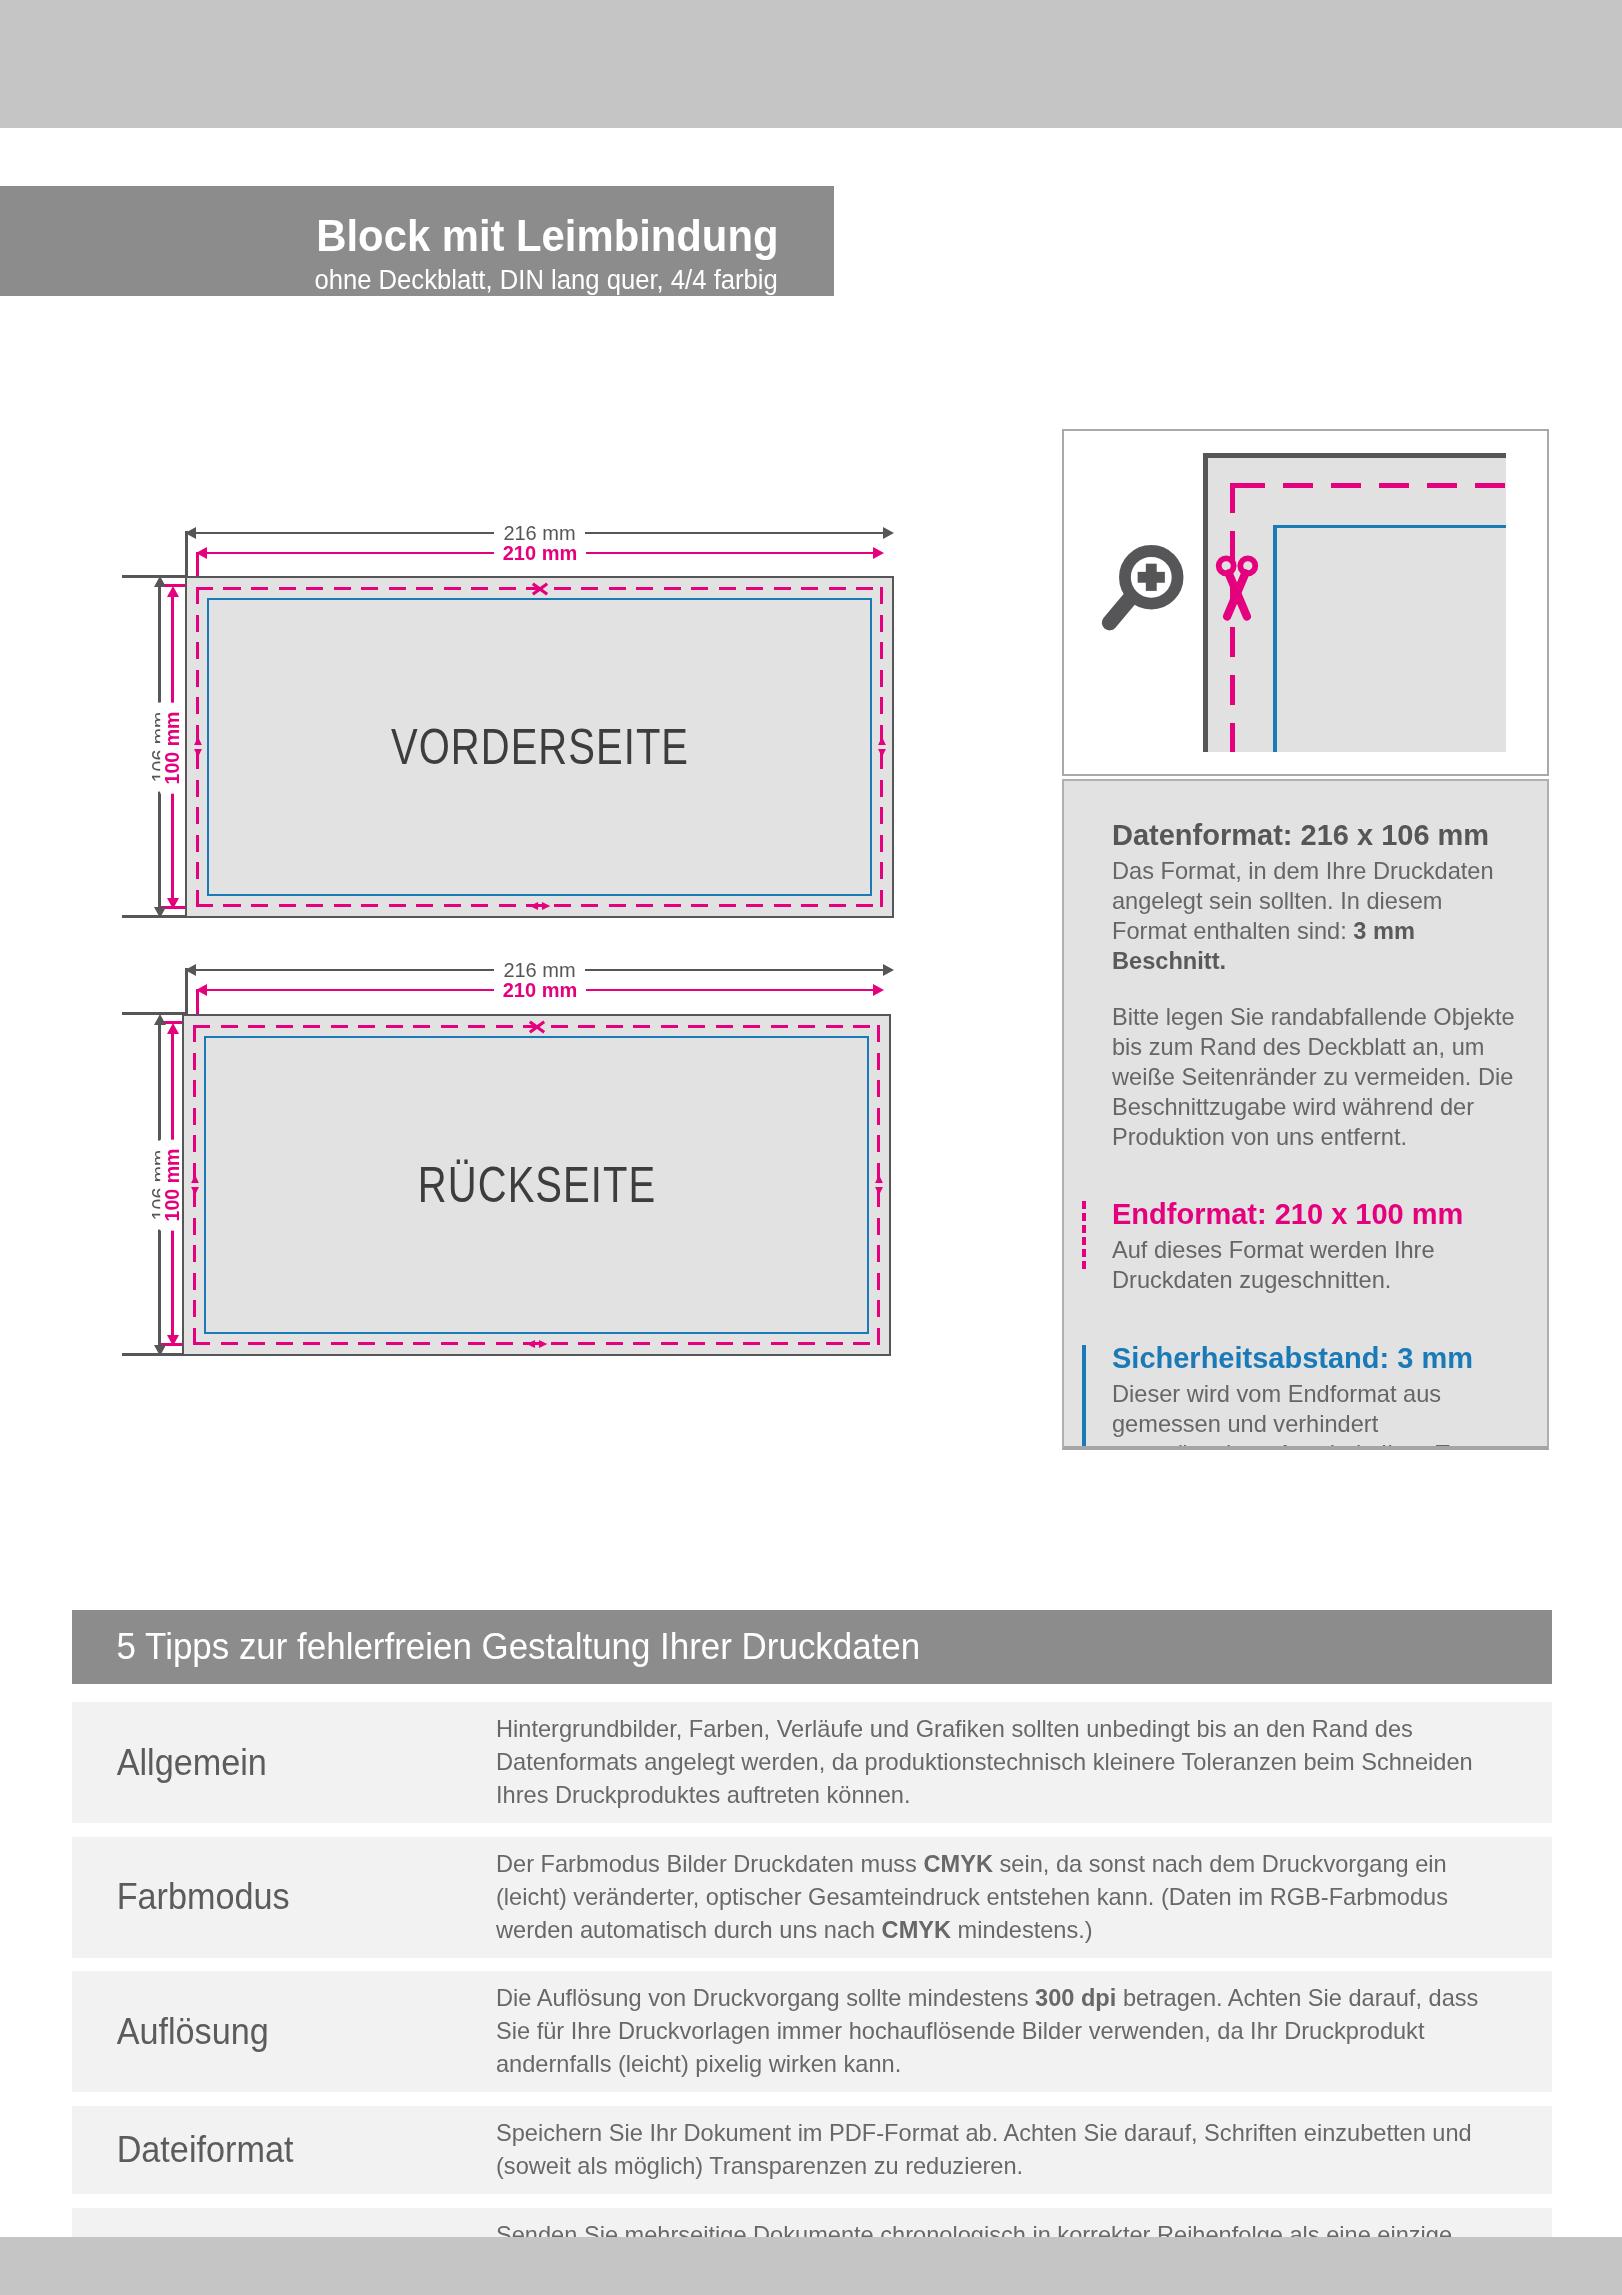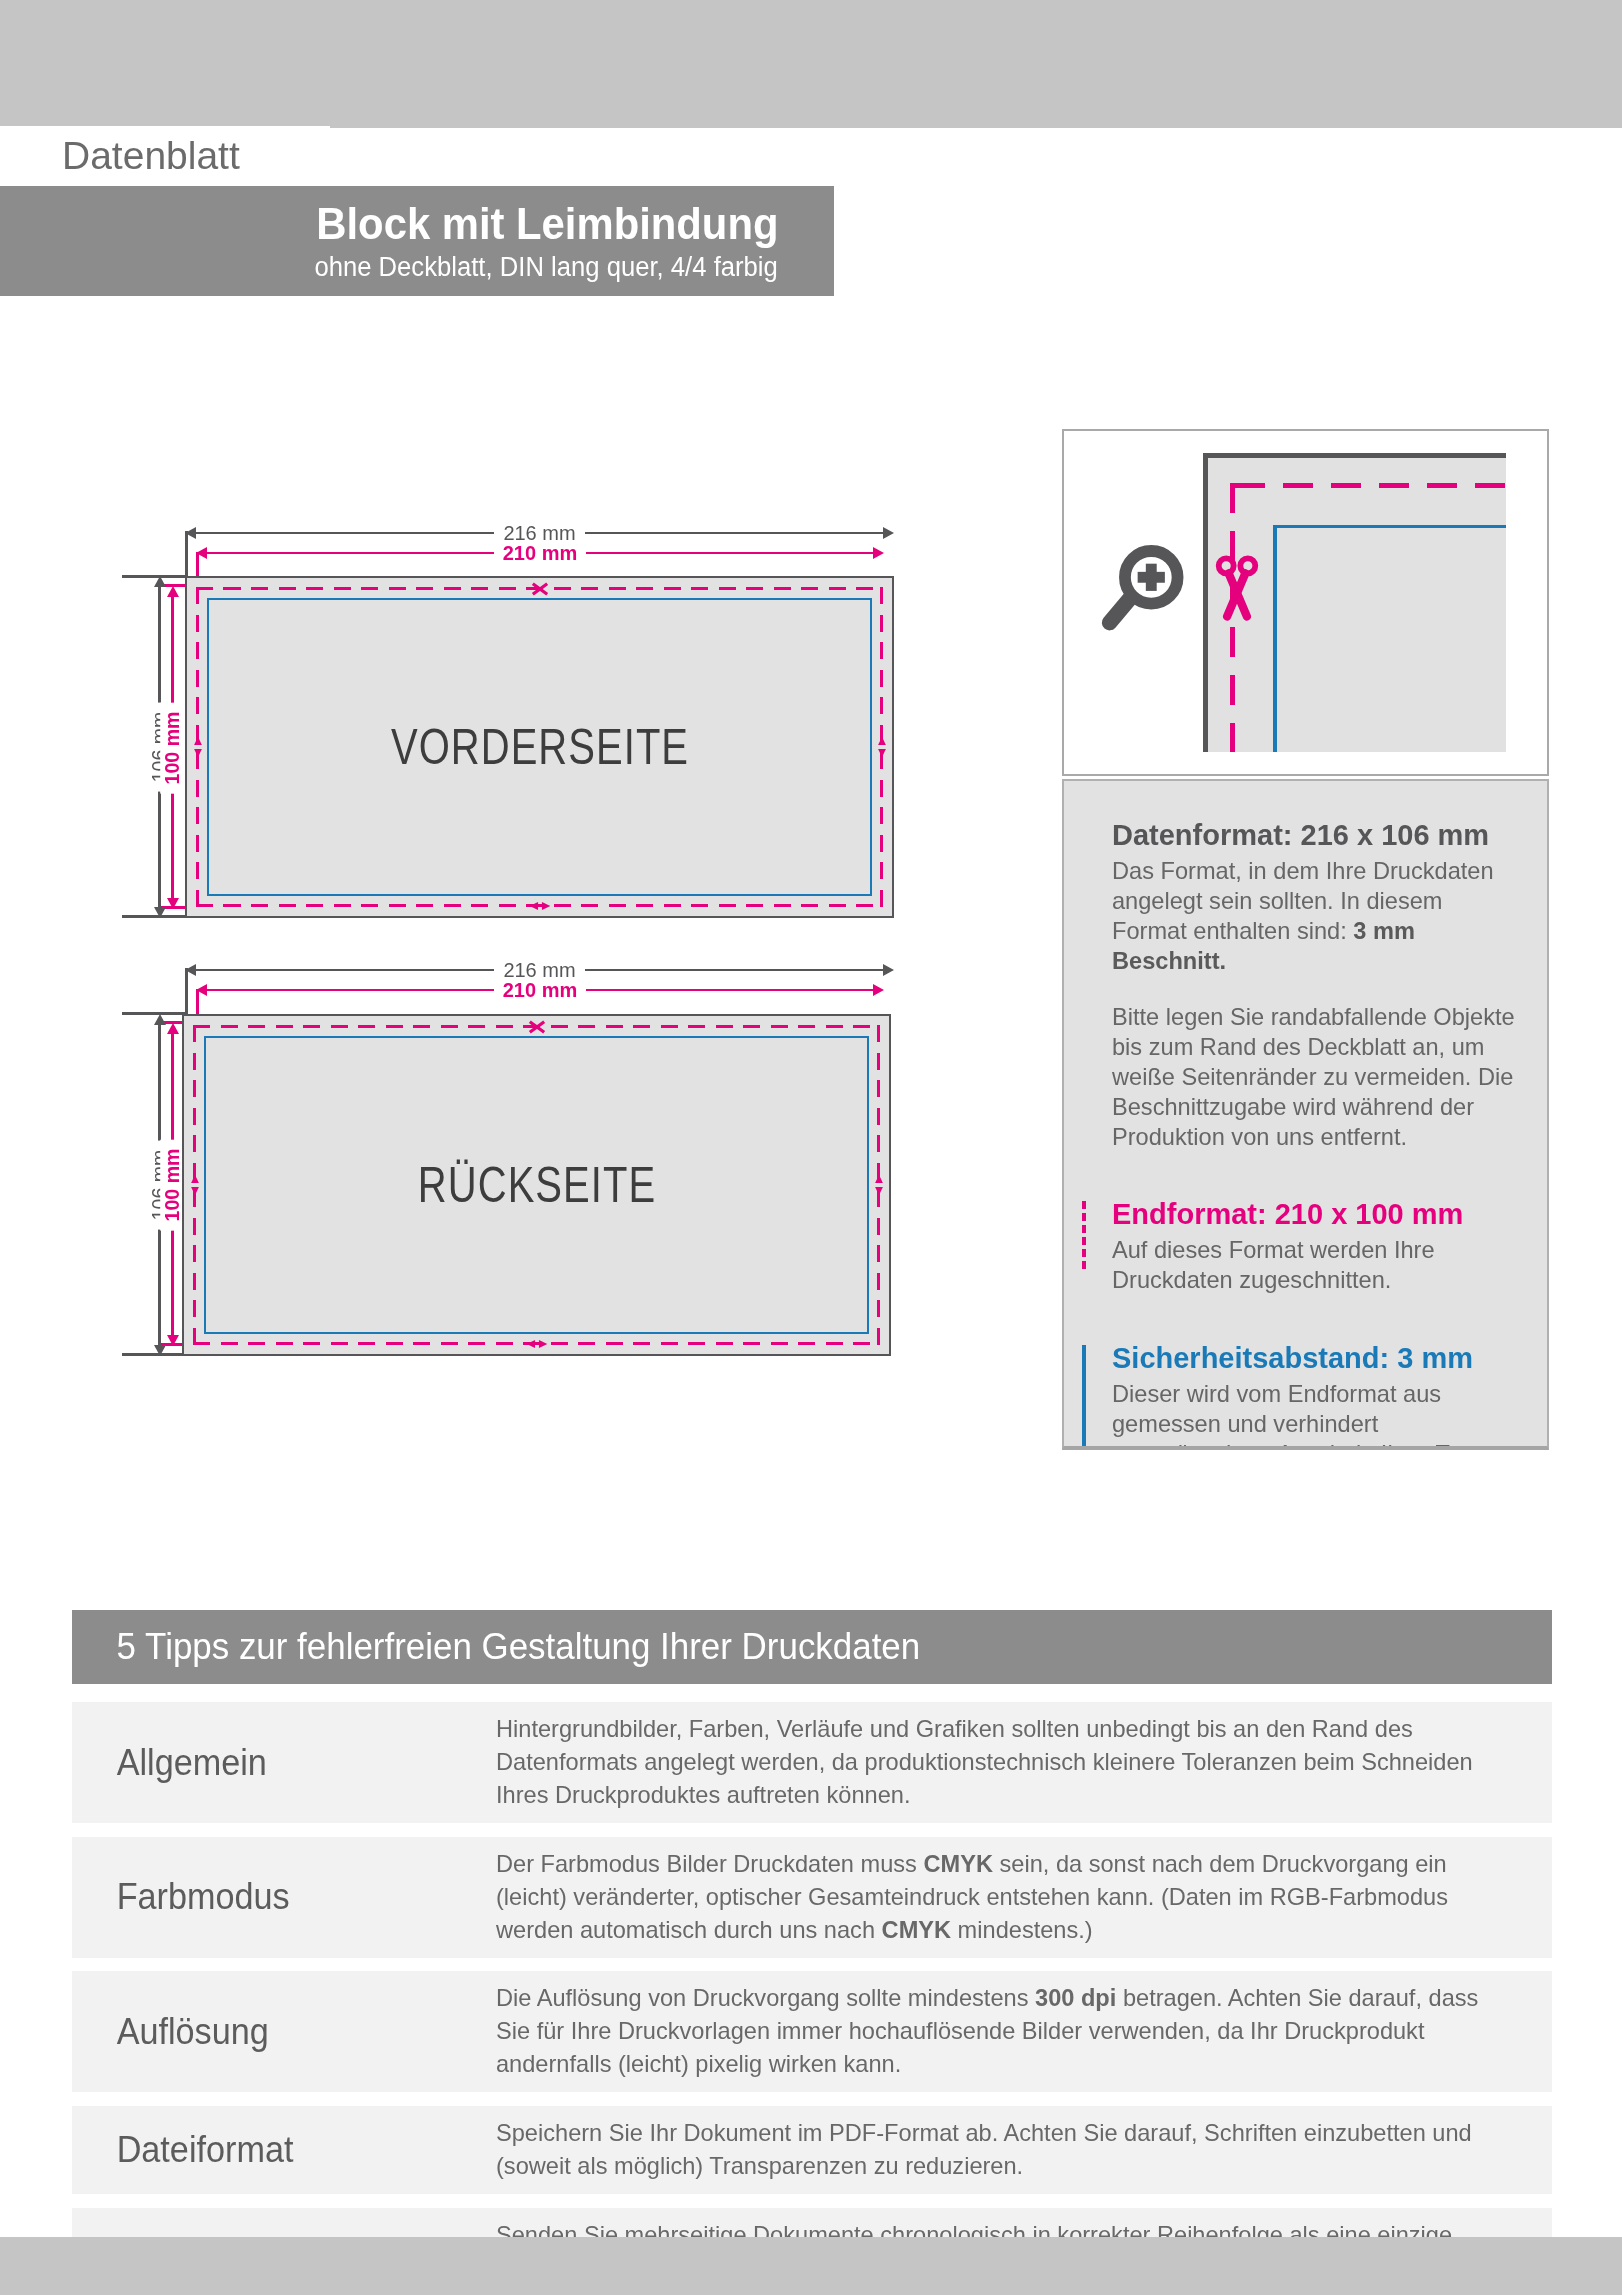--- a/index.html
+++ b/index.html
@@ -5,21 +5,21 @@
   html,body{margin:0;padding:0;background:#fff;}
   .page{position:relative;width:1623px;height:2295px;background:#ffffff;overflow:hidden;
         font-family:"Liberation Sans",sans-serif;color:#565659;}
 
   
   .top-band{position:absolute;left:0;top:0;width:1623px;height:128px;background:#c5c5c5;}
   .tag-box{position:absolute;left:0;top:126px;width:330px;height:60px;background:#ffffff;
            display:flex;align-items:center;}
   .tag-box span{font-size:39px;color:#6b6b6b;padding-left:62px;}
   .title-bar{position:absolute;left:0;top:186px;width:834px;height:110px;background:#8c8c8c;
-             display:flex;flex-direction:column;justify-content:center;align-items:flex-end;
+             display:flex;flex-direction:column;justify-content:flex-end;align-items:flex-end;
              padding-right:56px;box-sizing:border-box;}
   .title-bar .t1{color:#fff;font-size:44px;font-weight:700;transform:scaleX(.95);transform-origin:right;}
   .title-bar .t2{color:#fff;font-size:27px;margin-top:3.9px;transform:scaleX(.95);transform-origin:right;}
 
   
   .hdim{position:absolute;height:22px;display:flex;align-items:center;}
   .hdim .seg{flex:1;height:2.6px;background:currentColor;}
   .hdim .arr-l{width:0;height:0;border-top:6.5px solid transparent;border-bottom:6.5px solid transparent;border-right:11.8px solid currentColor;}
   .hdim .arr-r{width:0;height:0;border-top:6.5px solid transparent;border-bottom:6.5px solid transparent;border-left:11.8px solid currentColor;}
   .hdim .hlabel{font-size:20px;padding:0 9.2px;white-space:nowrap;}
@@ -126,23 +126,20 @@
   .trow .tt{flex:1;padding:11px 46px 11px 0;font-size:23.6px;line-height:33px;color:#686868;}
 
   .footer-band{position:absolute;left:0;top:2237px;width:1623px;height:59px;background:#c5c5c5;}
 </style>
 </head>
 <body>
 
 <div class="page">
 
   <div class="top-band"></div>
-  <div class="tag-box">
-    <span>Datenblatt</span>
-  </div>
   <div class="title-bar">
     <div class="t1">Block mit Leimbindung</div>
     <div class="t2">ohne Deckblatt, DIN lang quer, 4/4 farbig</div>
   </div>
 
   <div class="hdim gray v216">
     <i class="arr-l"></i>
       <div class="seg"></div>
     <span class="hlabel">216 mm</span>
     <div class="seg"></div>

